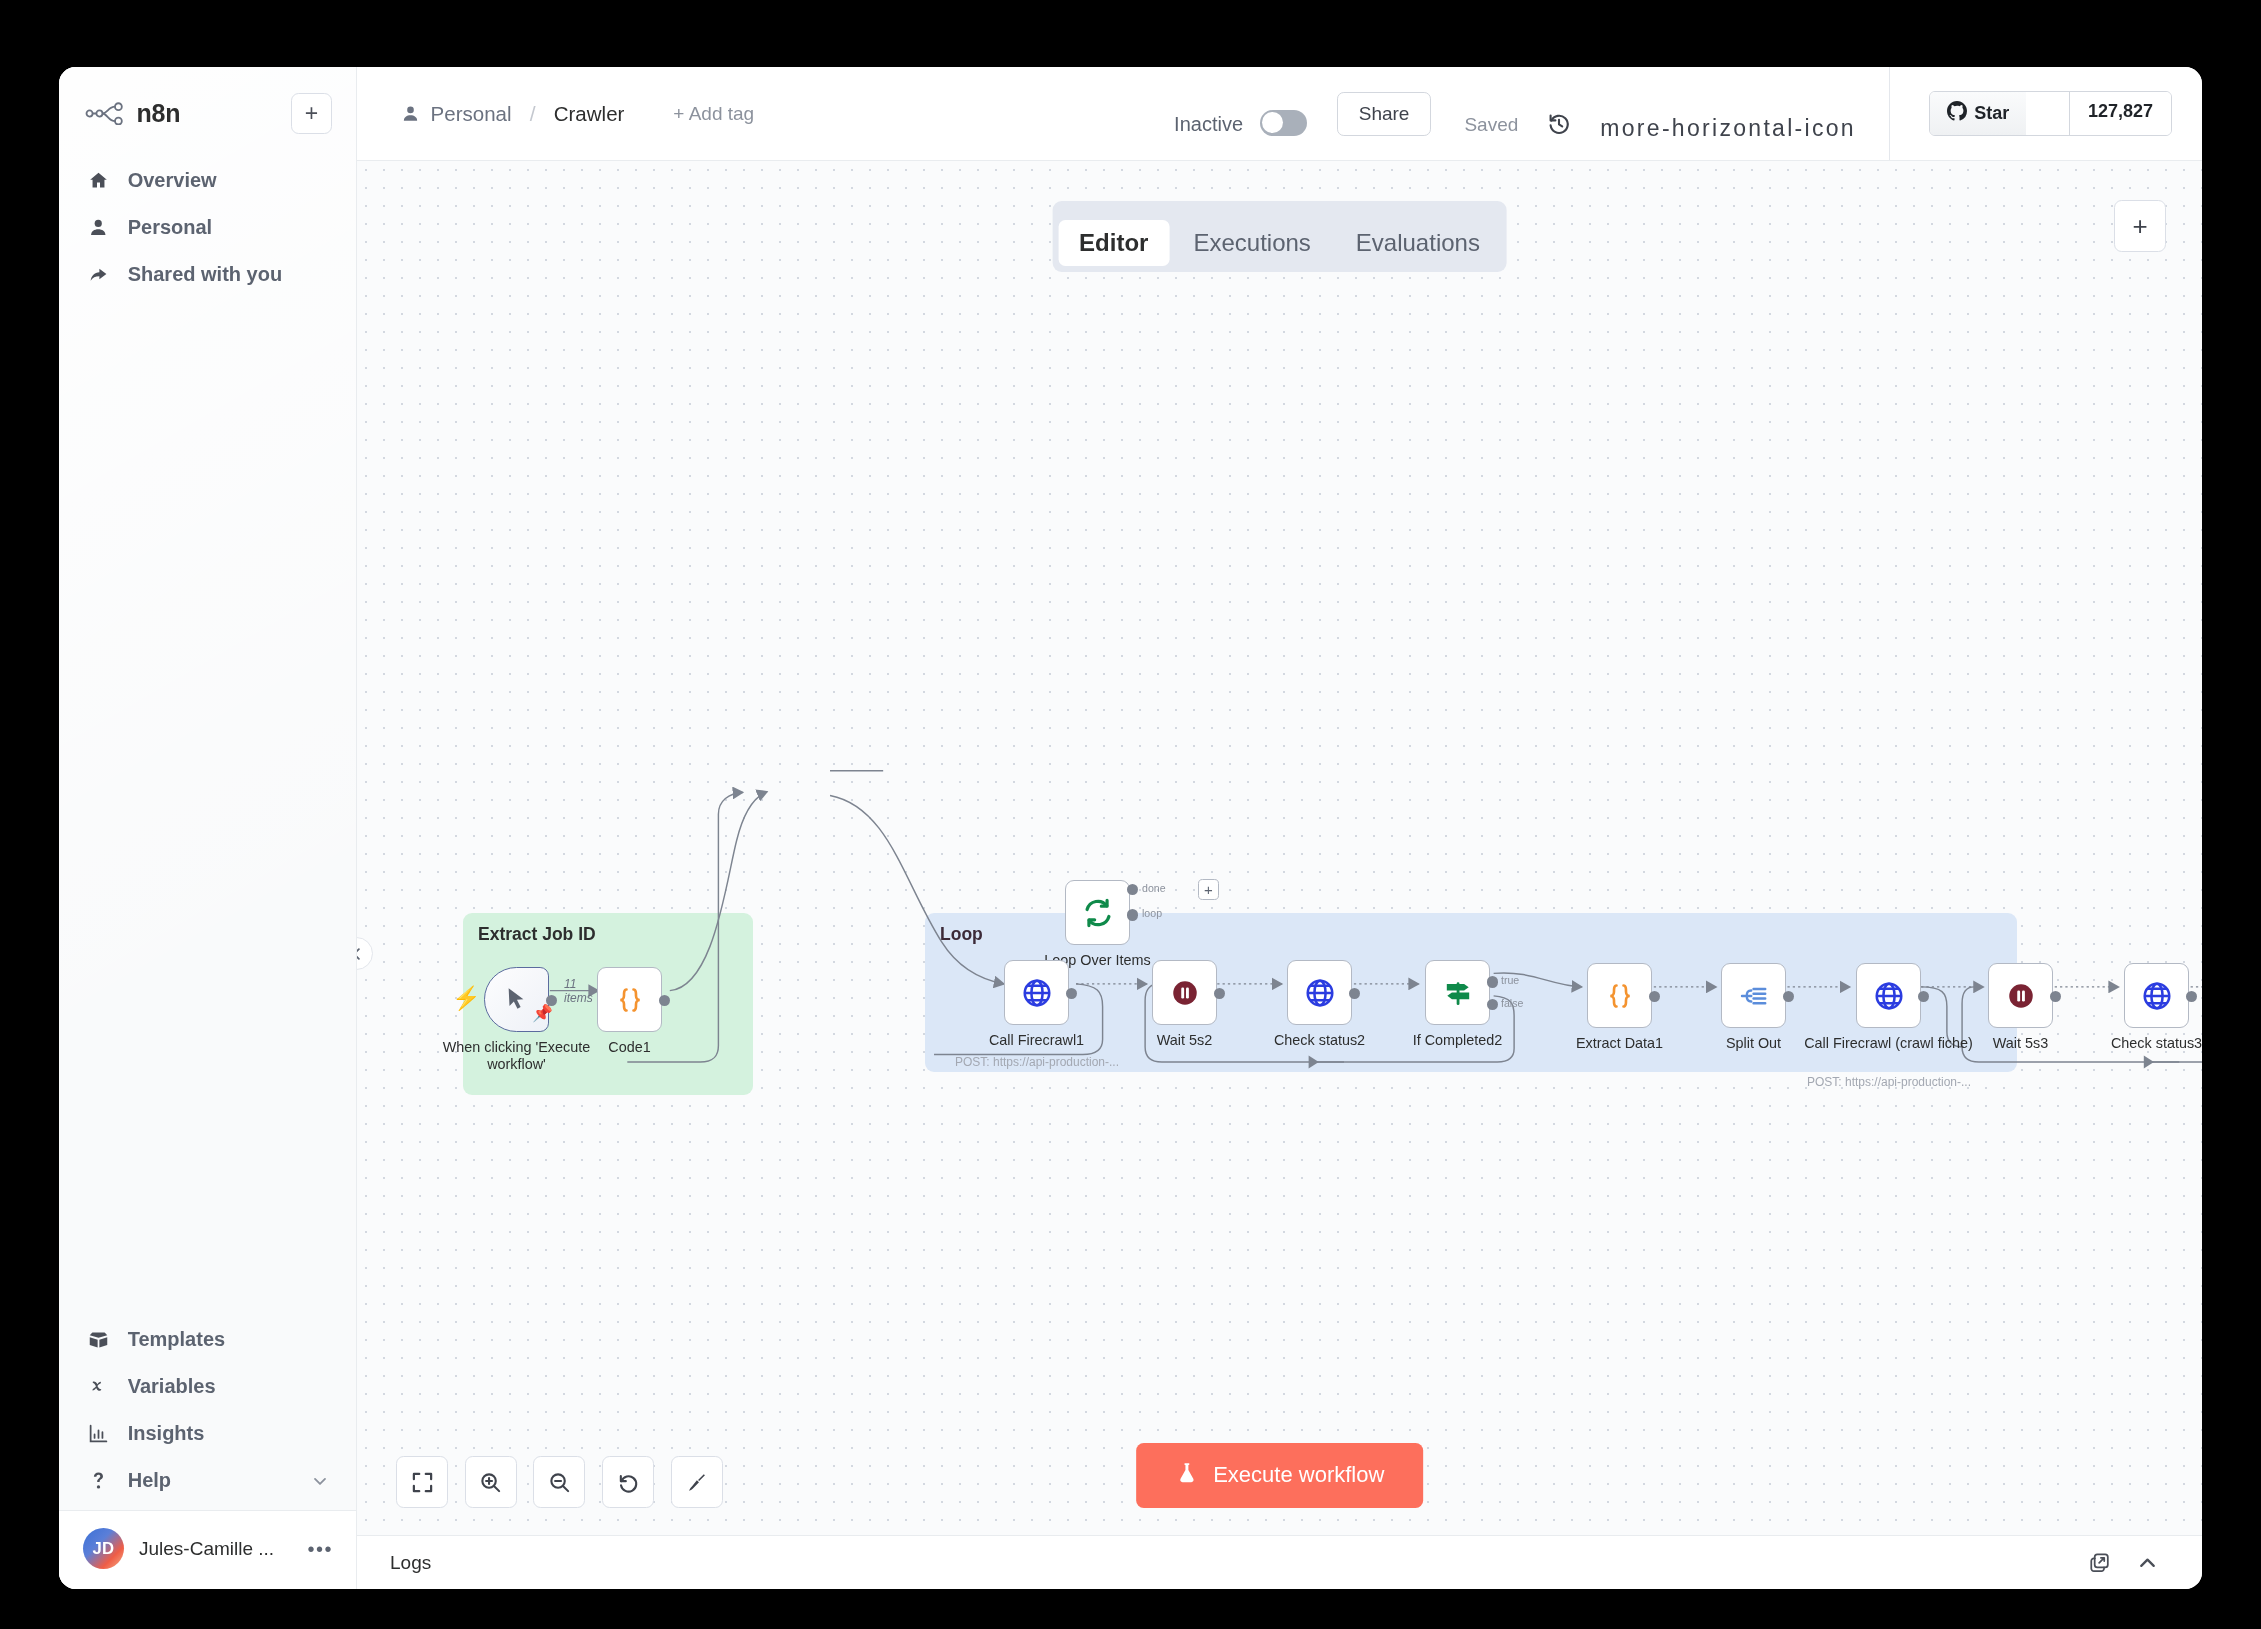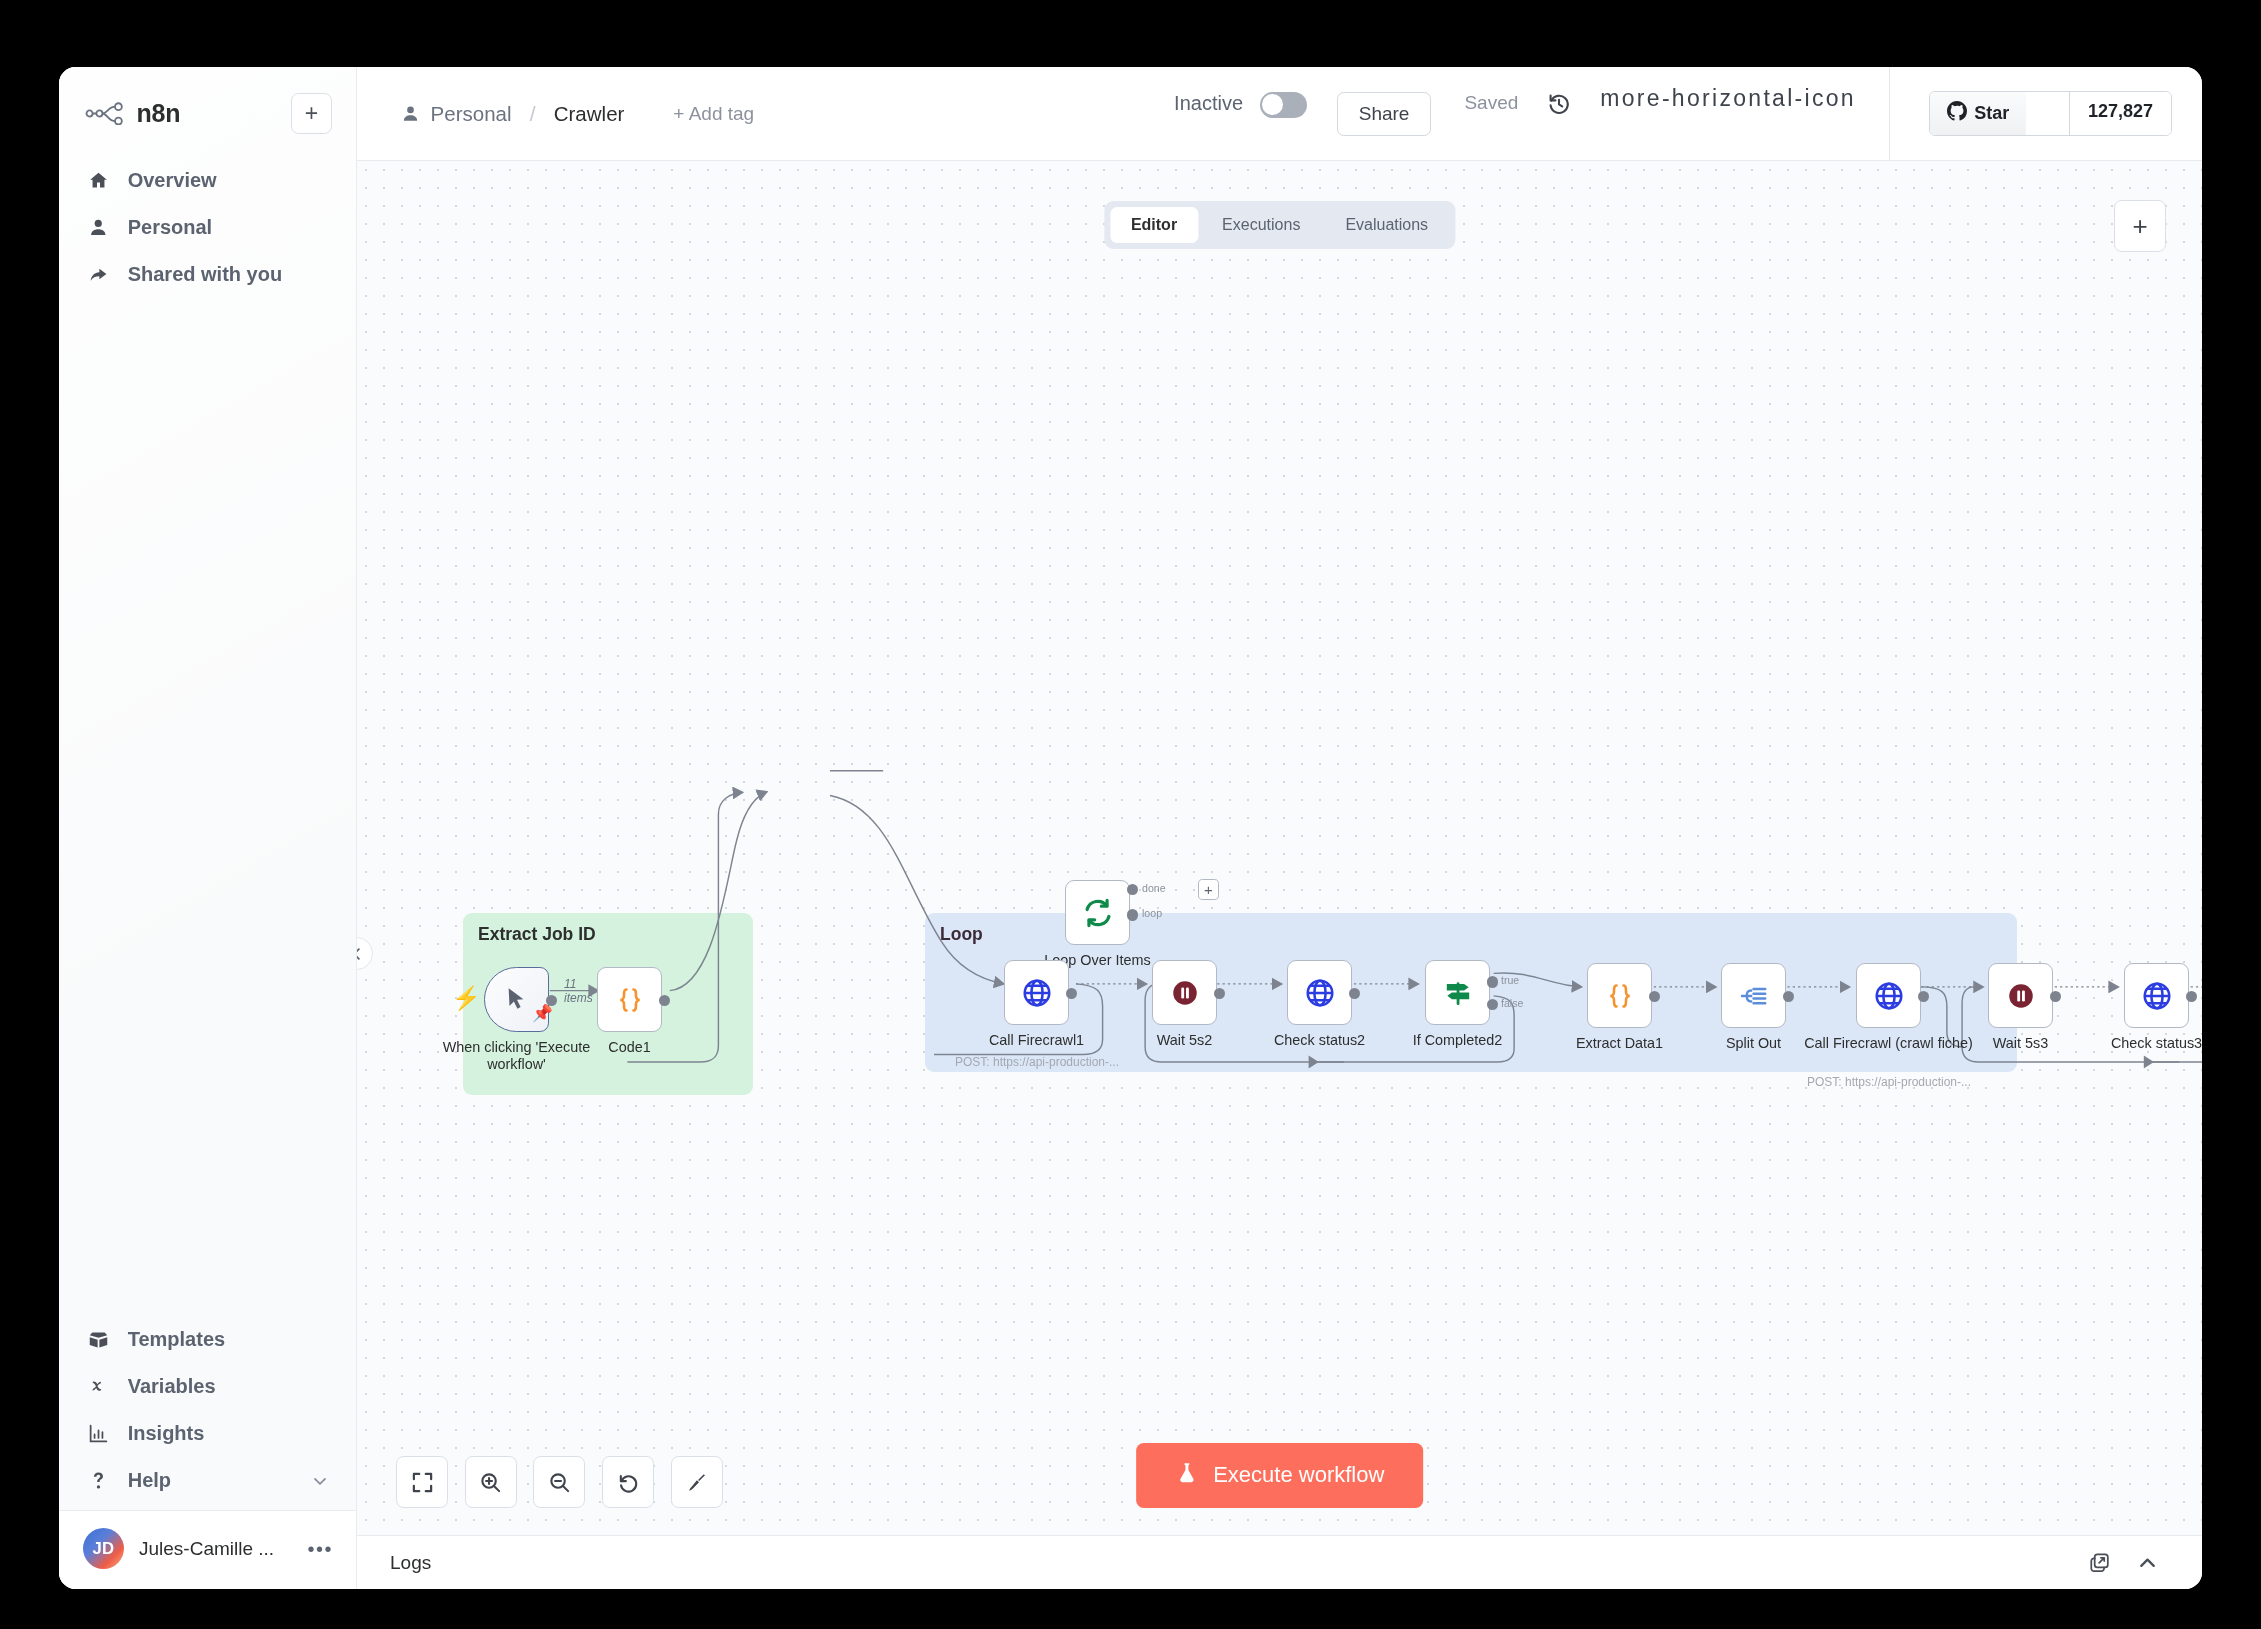--- a/index.html
+++ b/index.html
@@ -85,21 +85,21 @@
     background: #fff;
     position: relative; z-index: 30;
   }
   .crumb { display: flex; align-items: center; gap: 10.6px; }
   .crumb-person-ico { color: #6b7280; display: flex; }
   .crumb-owner { font-size: 20.5px; color: #6b7280; }
   .crumb-sep { font-size: 21px; color: #c4c8cf; margin: 0 7.6px; font-weight: 300; }
   .crumb-title { font-size: 20.5px; color: #2d2e2e; }
   .add-tag { font-size: 19px; color: #8c929d; margin-left: 49px; cursor: pointer; }
   .tb-right { margin-left: auto; display: flex; align-items: center; height: 100%; }
-  .tb-actions { display: flex; align-items: flex-start; gap: 0; padding-right: 33px; }
+  .tb-actions { display: flex; align-items: flex-end; gap: 0; padding-right: 33px; }
   .inactive-label { font-size: 20px; color: #5c6370; margin-right: 16.7px; }
   .toggle {
     width: 47px; height: 26px; border-radius: 13px;
     background: #a9b0ba; position: relative; cursor: pointer; margin-right: 30px;
   }
   .toggle::after {
     content: ""; position: absolute; left: 2.3px; top: 2.3px;
     width: 21px; height: 21px; border-radius: 50%; background: #fff;
   }
   .share-btn {
@@ -121,21 +121,21 @@
   }
   .gh-count { background: #fff; padding: 9px 18px; font-size: 18px; font-weight: 700; color: #1f2328; border-left: 0.8px solid #d3d7de; }
 
   
   #tabs {
     position: absolute; left: 50%; transform: translateX(-50%);
     top: 134px; z-index: 40;
     background: #e4e8f0; border-radius: 9px;
     padding: 6px; display: flex; gap: 3px;
   }
-  .tab { padding: 9px 21px; font-size: 16px; color: #5c6370; border-radius: 6.8px; cursor: pointer; white-space: nowrap; }
+  .tab { padding: 9px 21px; font-size: 24px; color: #5c6370; border-radius: 6.8px; cursor: pointer; white-space: nowrap; margin-top: 13px; }
   .tab.active { background: #fff; color: #2d2e2e; font-weight: 600; }
 
   
   #canvas {
     flex: 1; position: relative; overflow: hidden;
     background-color: #fafbfc;
     background-image: radial-gradient(#d3d8e0 1.1px, transparent 1.1px);
     background-size: 18px 18px;
     border-top: 0.8px solid #e9ecef;
   }

